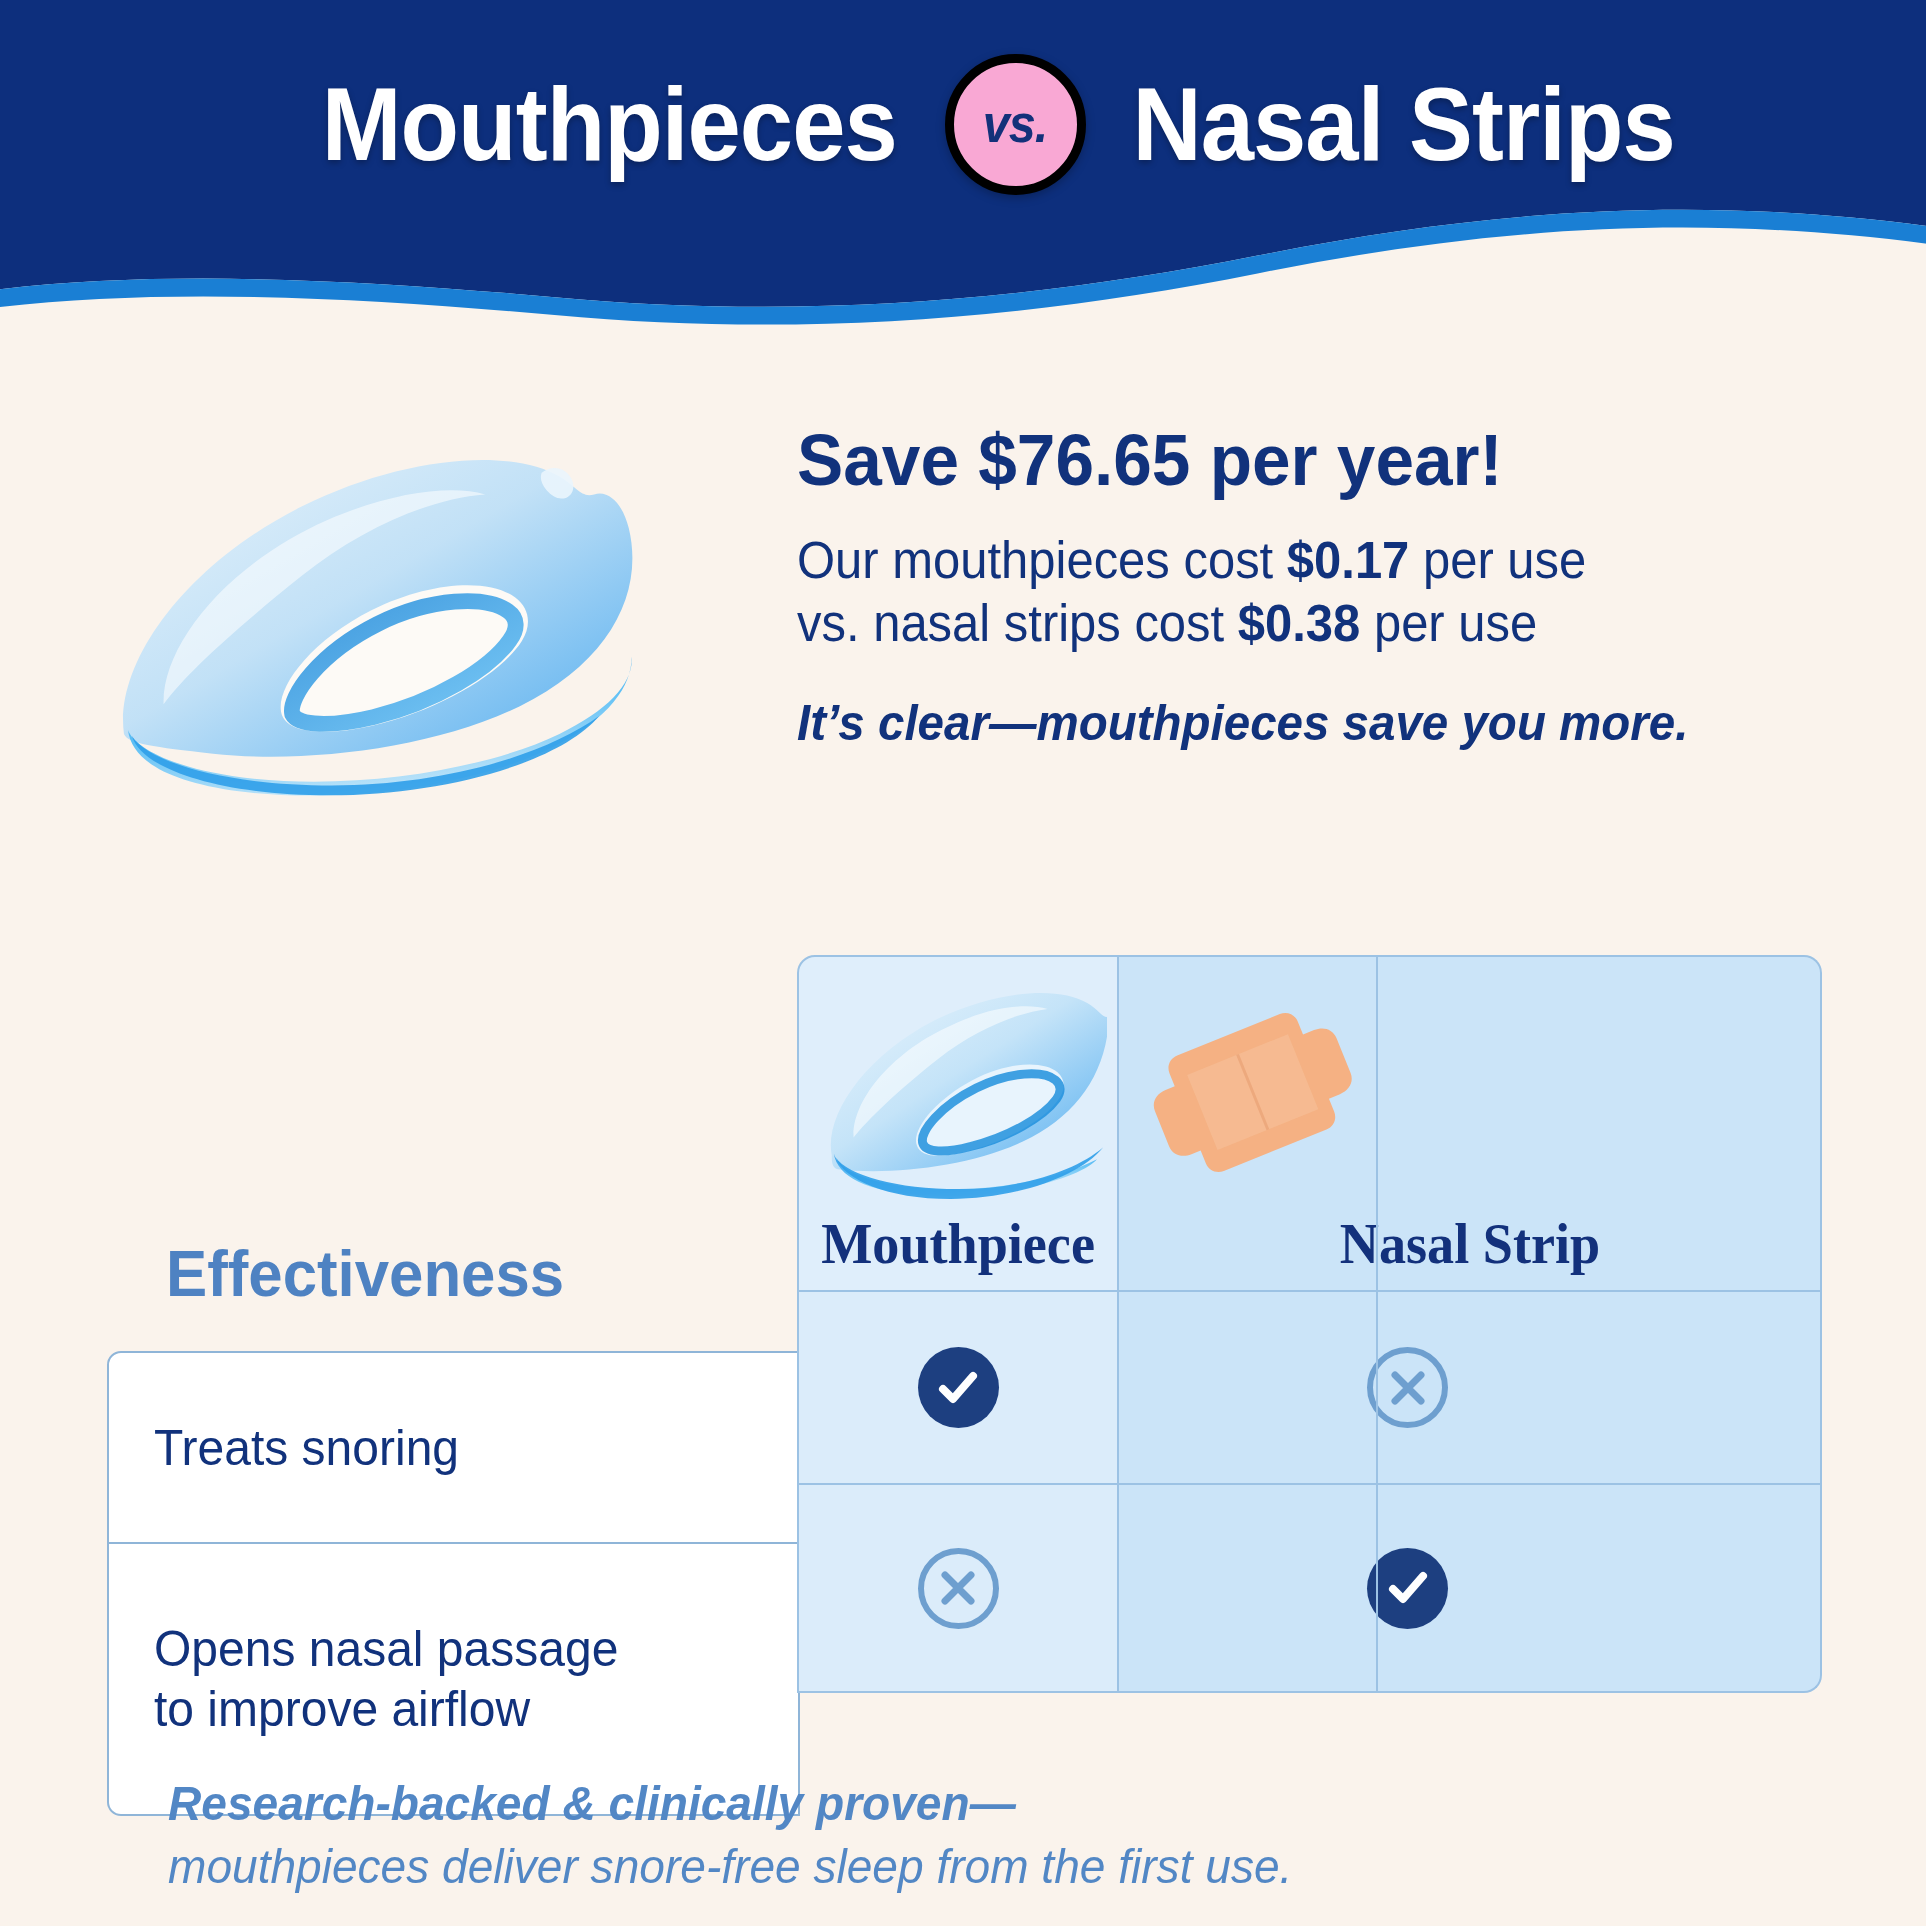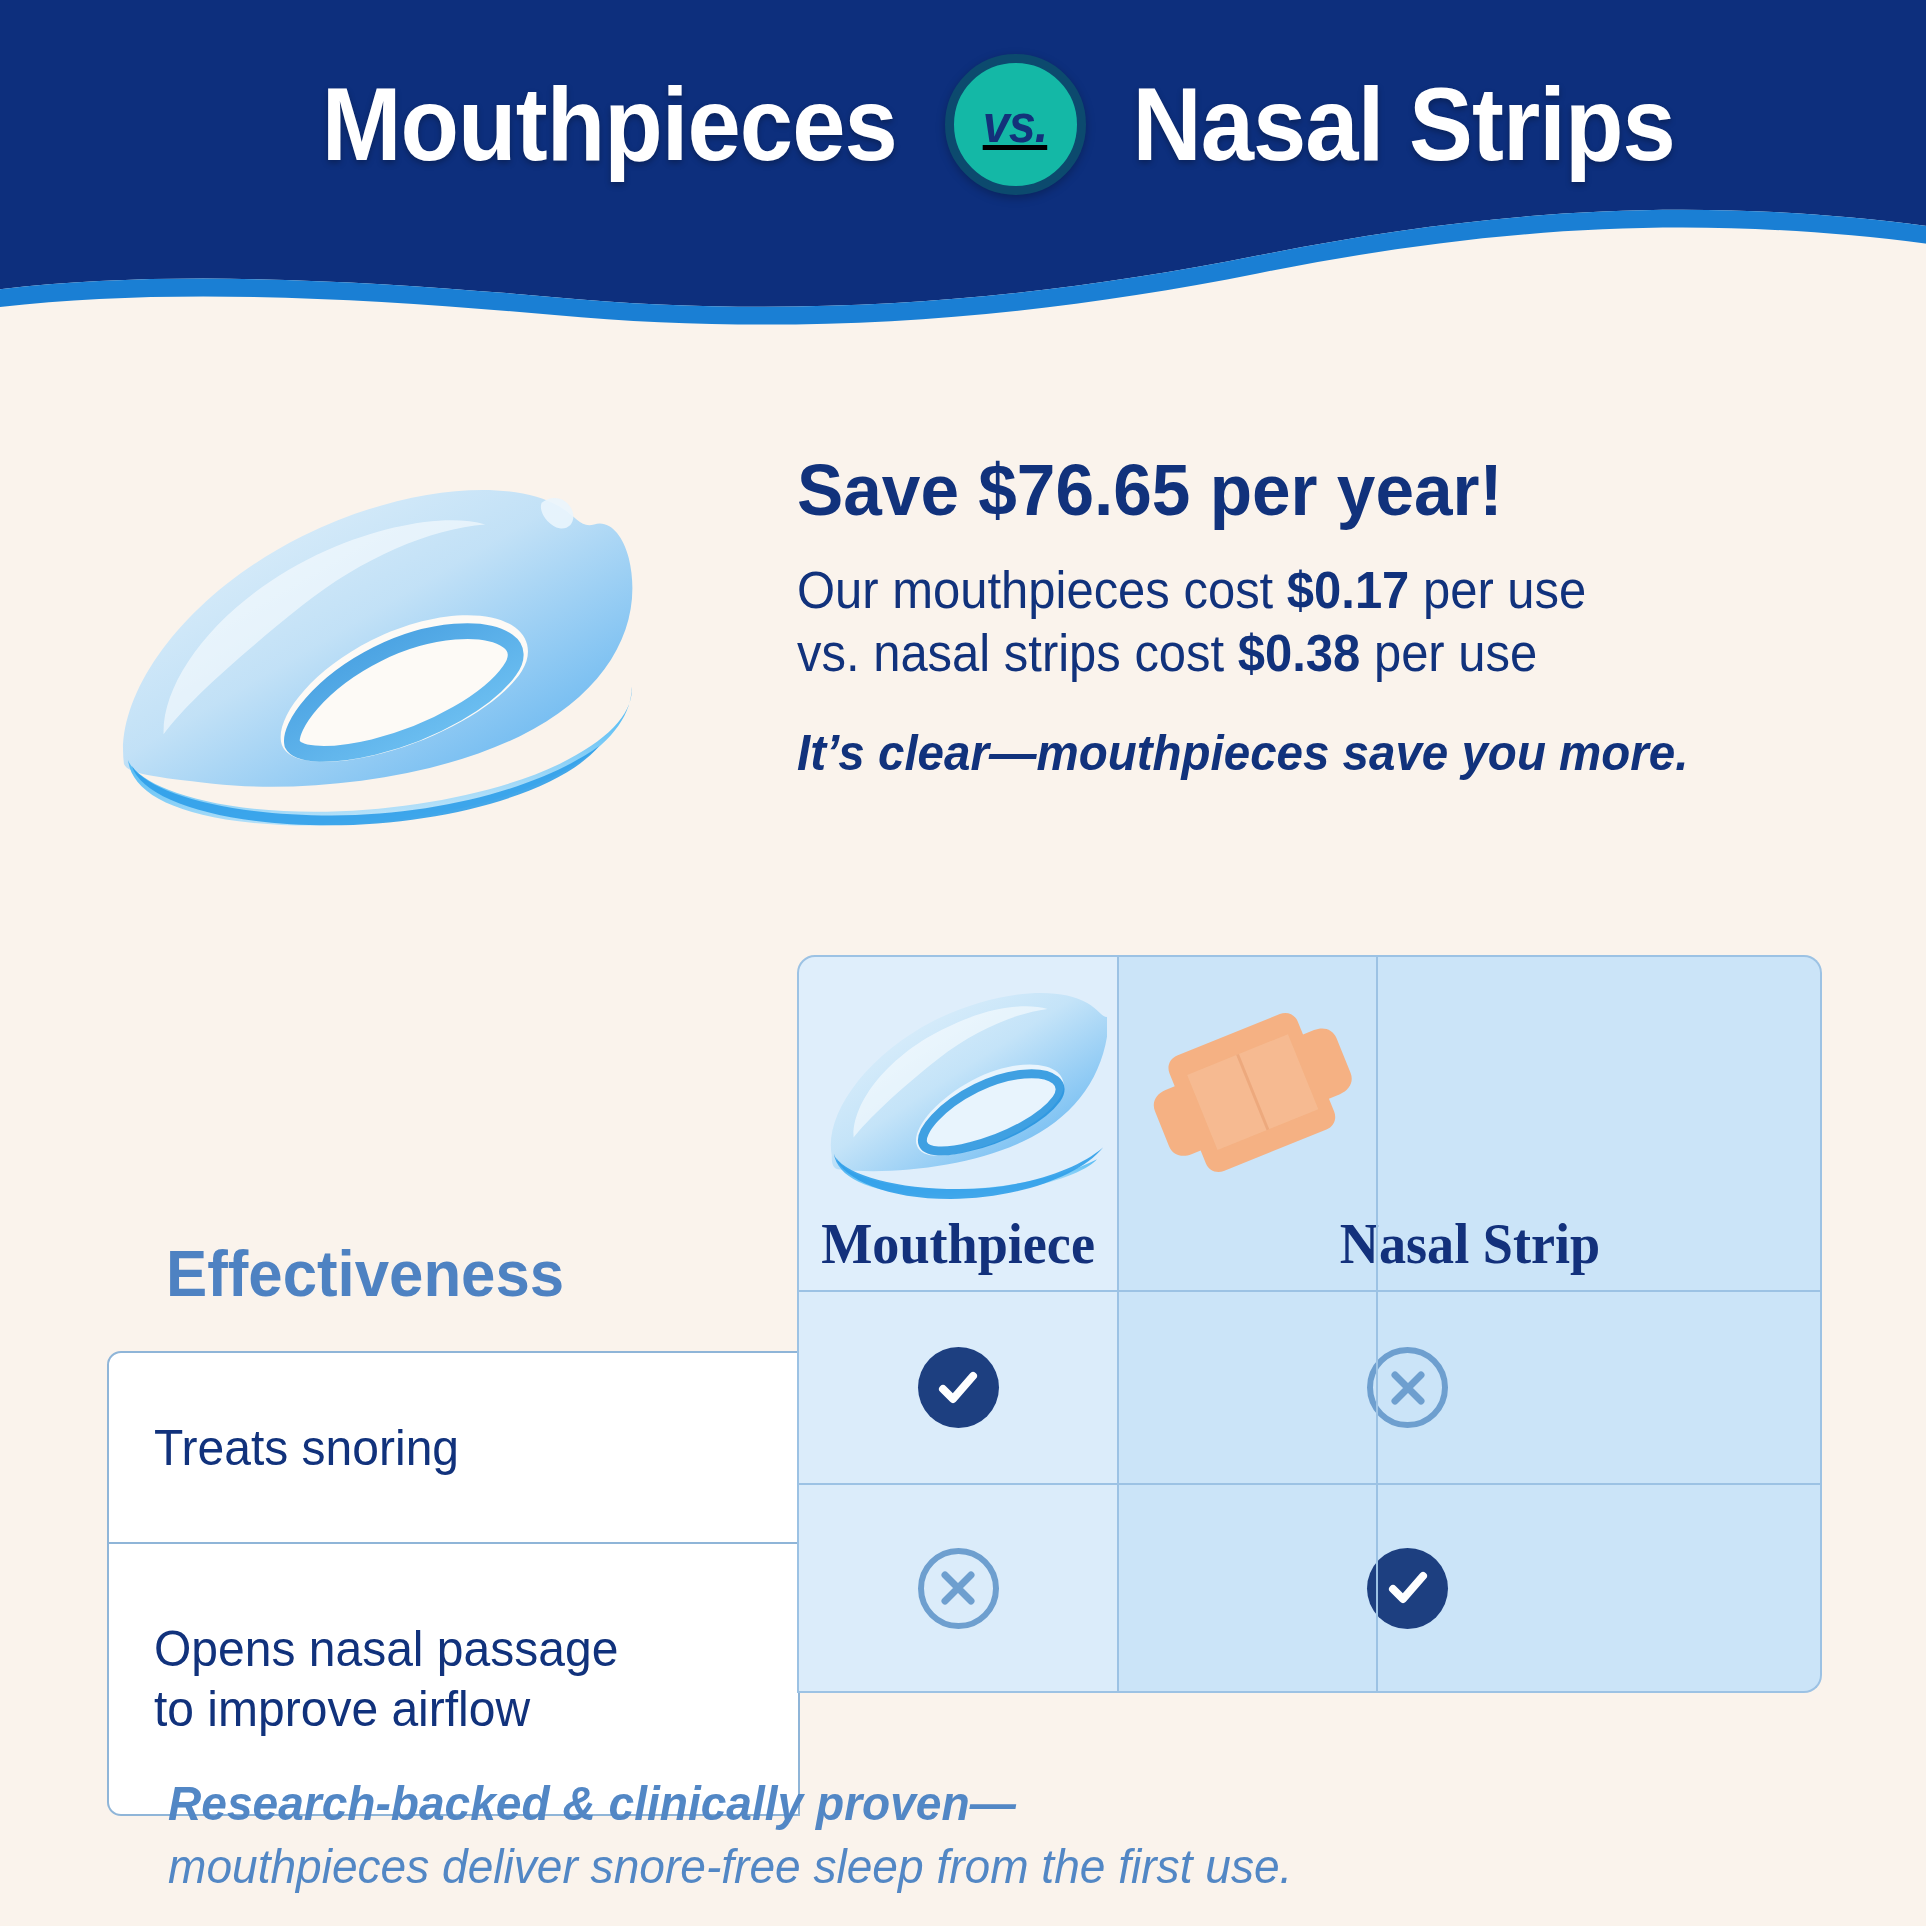--- a/index.html
+++ b/index.html
@@ -29,37 +29,36 @@
     font-weight:bold;
     letter-spacing:-1px;
     line-height:1;
     white-space:nowrap;
     transform:scaleX(0.93);
     transform-origin:center;
     text-shadow:0 3px 7px rgba(0,0,0,0.28);
   }
   #vs-badge{
     width:141px;height:141px;border-radius:50%;
-    background:#14b8a6;
-    border:9px solid #0c4a6e;
+    background:#f9a8d4;
+    border:9px solid #000000;
     box-sizing:border-box;
     display:flex;align-items:center;justify-content:center;
     flex:0 0 auto;
     box-shadow:0 3px 10px rgba(0,0,0,0.25);
-    text-decoration:underline;
   }
   #vs-badge span{
     color:#13317a;font-weight:bold;font-style:italic;
     font-size:51px;letter-spacing:-1px;
     transform:scaleX(0.95);
   }
 
   
   #hero{
-    position:absolute;left:0;top:452px;width:1668px;height:416px;
+    position:absolute;left:0;top:422px;width:1668px;height:416px;
   }
   #hero-product{
     position:absolute;left:94px;top:15px;width:634px;height:386px;
   }
   #hero-copy{
     position:absolute;left:797px;top:0px;width:1069px;
   }
   #save-headline{
     color:#11327c;font-size:73px;font-weight:bold;line-height:1.05;
     white-space:nowrap;transform:scaleX(0.95);transform-origin:left center;

